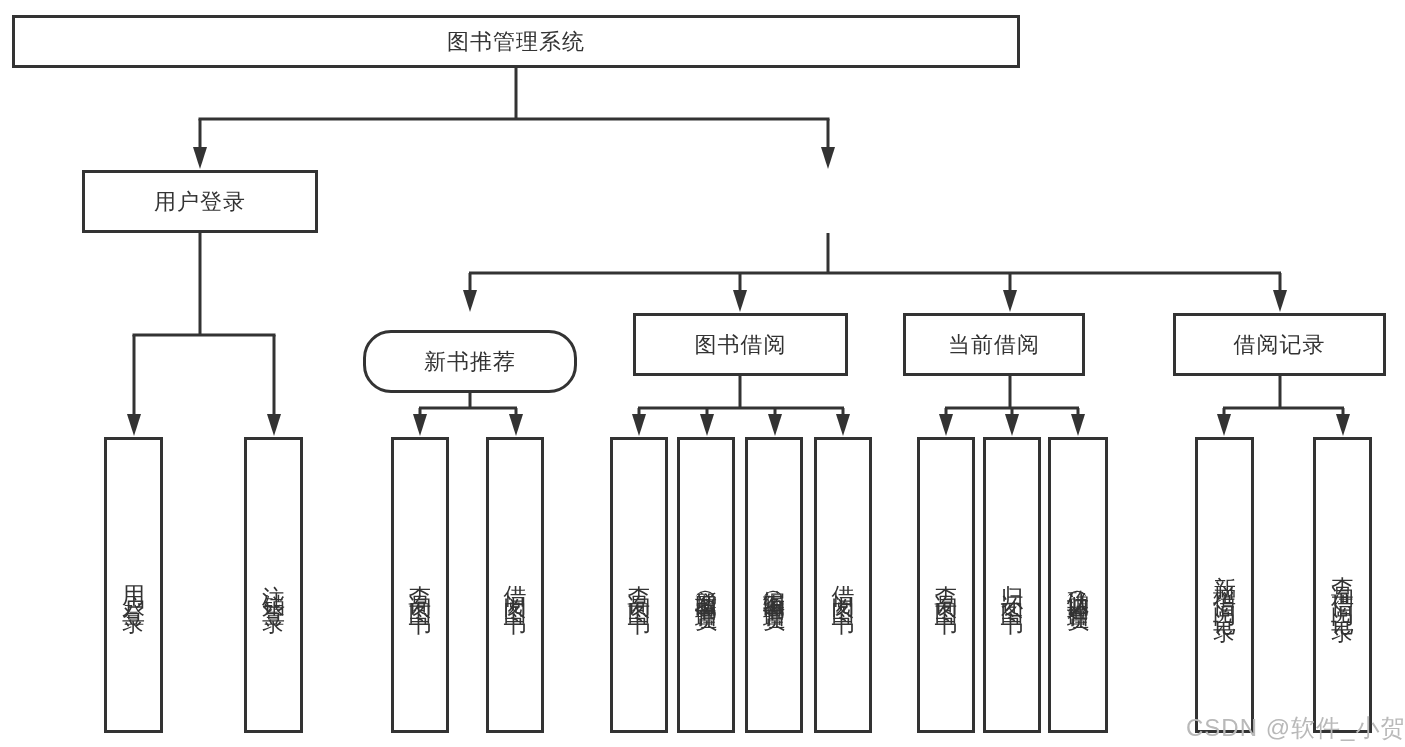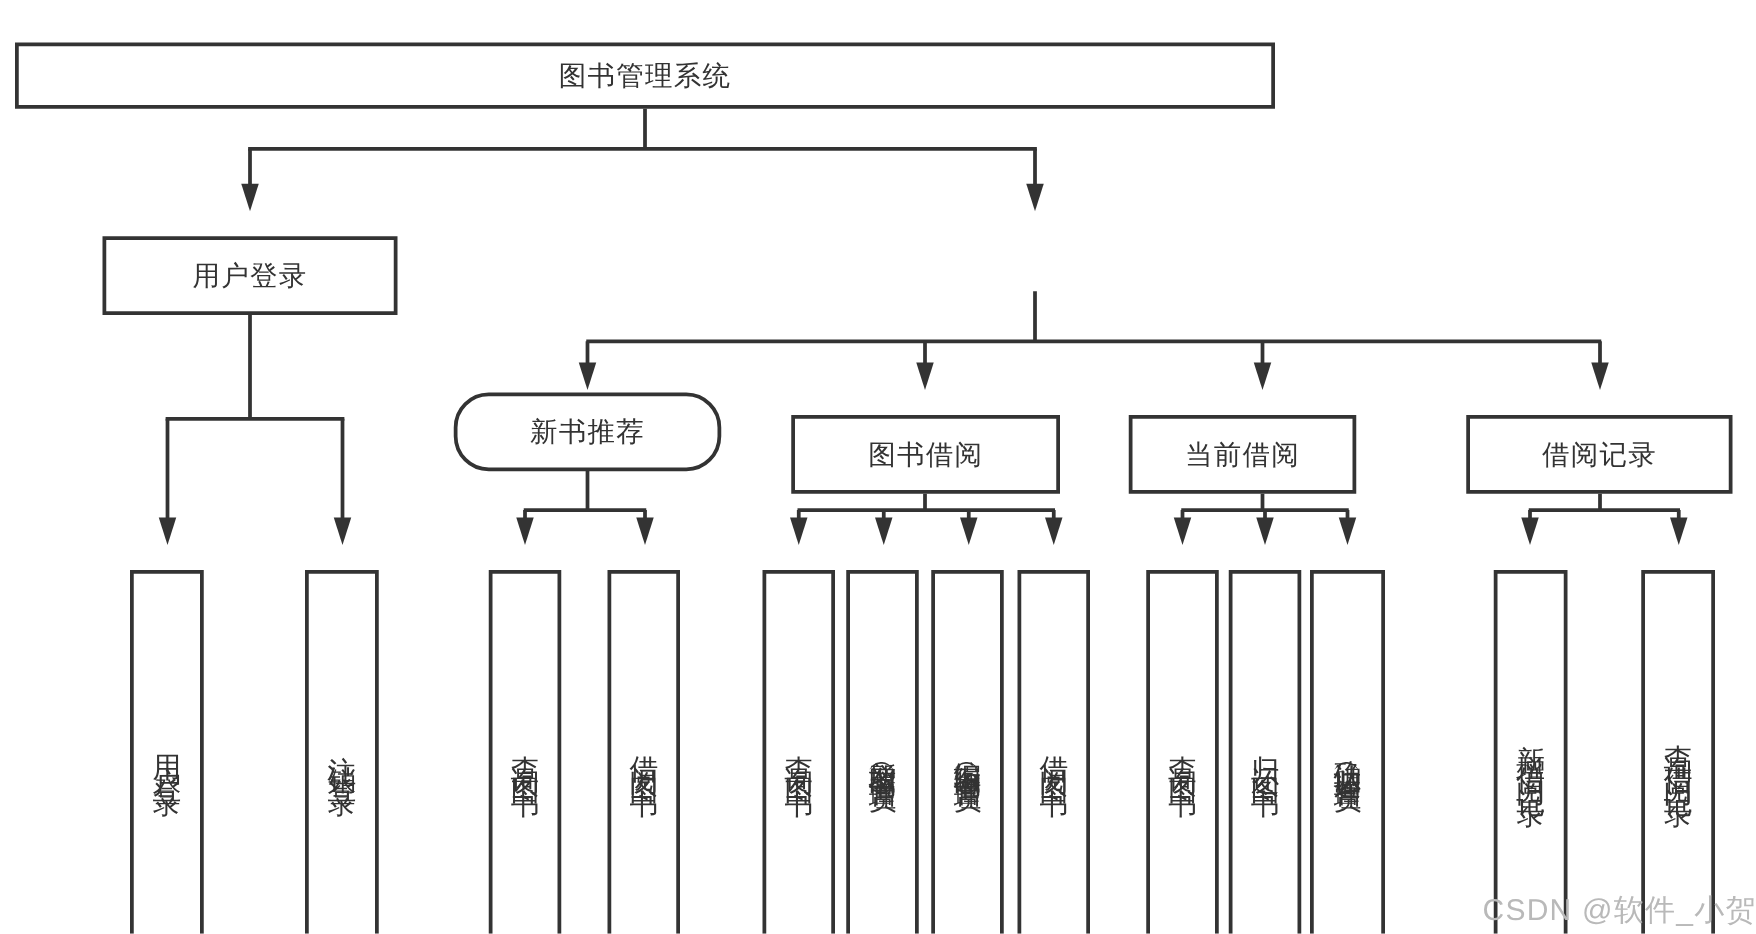--- a/index.html
+++ b/index.html
@@ -30,21 +30,20 @@
 
   .node {
     position: absolute;
     border: 3px solid var(--line);
     background: var(--bg);
     color: var(--text);
     display: flex;
     align-items: center;
     justify-content: center;
     text-align: right;
-    margin-top: 19px;
   }
   .h-node { font-size: 22px; letter-spacing: 1px; }
   .root-node { font-size: 22px; }
 
   .v-node span {
     writing-mode: vertical-rl;
     text-orientation: mixed;
     font-size: 23px;
     letter-spacing: 9px;
     line-height: 1;
@@ -134,21 +133,21 @@
   </svg>
 
   <div class="node h-node root-node" style="left:12px; top:15px; width:1008px; height:53px;">
     <span>图书管理系统</span>
   </div>
 
   <div class="node h-node" style="left:82px; top:170px; width:236px; height:63px;">
     <span>用户登录</span>
   </div>
 
-  <div class="node h-node" style="left:363px; top:295px; width:214px; height:63px;border-radius:28px;">
+  <div class="node h-node" style="left:363px; top:330px; width:214px; height:63px;border-radius:28px;">
     <span>新书推荐</span>
   </div>
   <div class="node h-node" style="left:633px; top:313px; width:215px; height:63px;">
     <span>图书借阅</span>
   </div>
   <div class="node h-node" style="left:903px; top:313px; width:182px; height:63px;">
     <span>当前借阅</span>
   </div>
   <div class="node h-node" style="left:1173px; top:313px; width:213px; height:63px;">
     <span>借阅记录</span>

